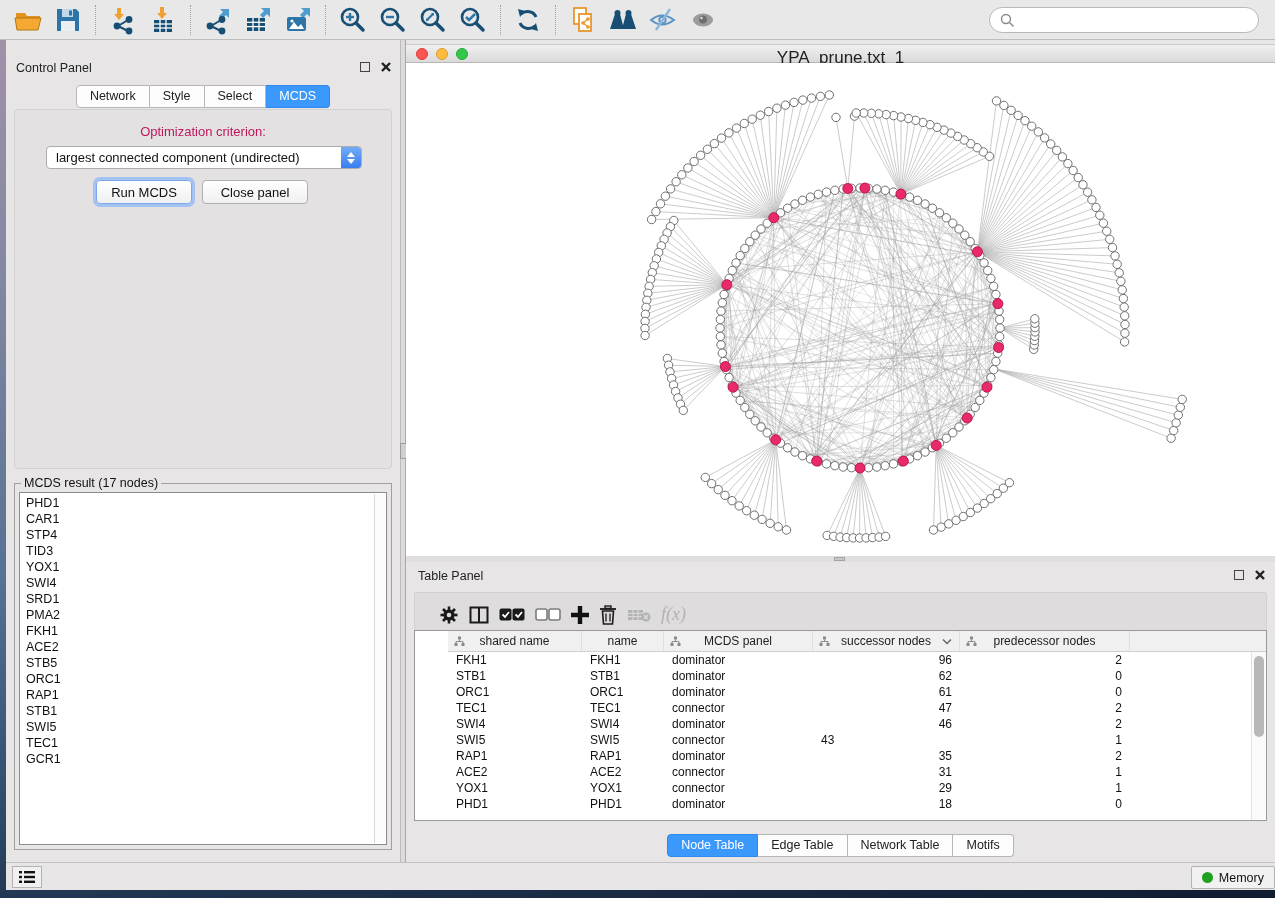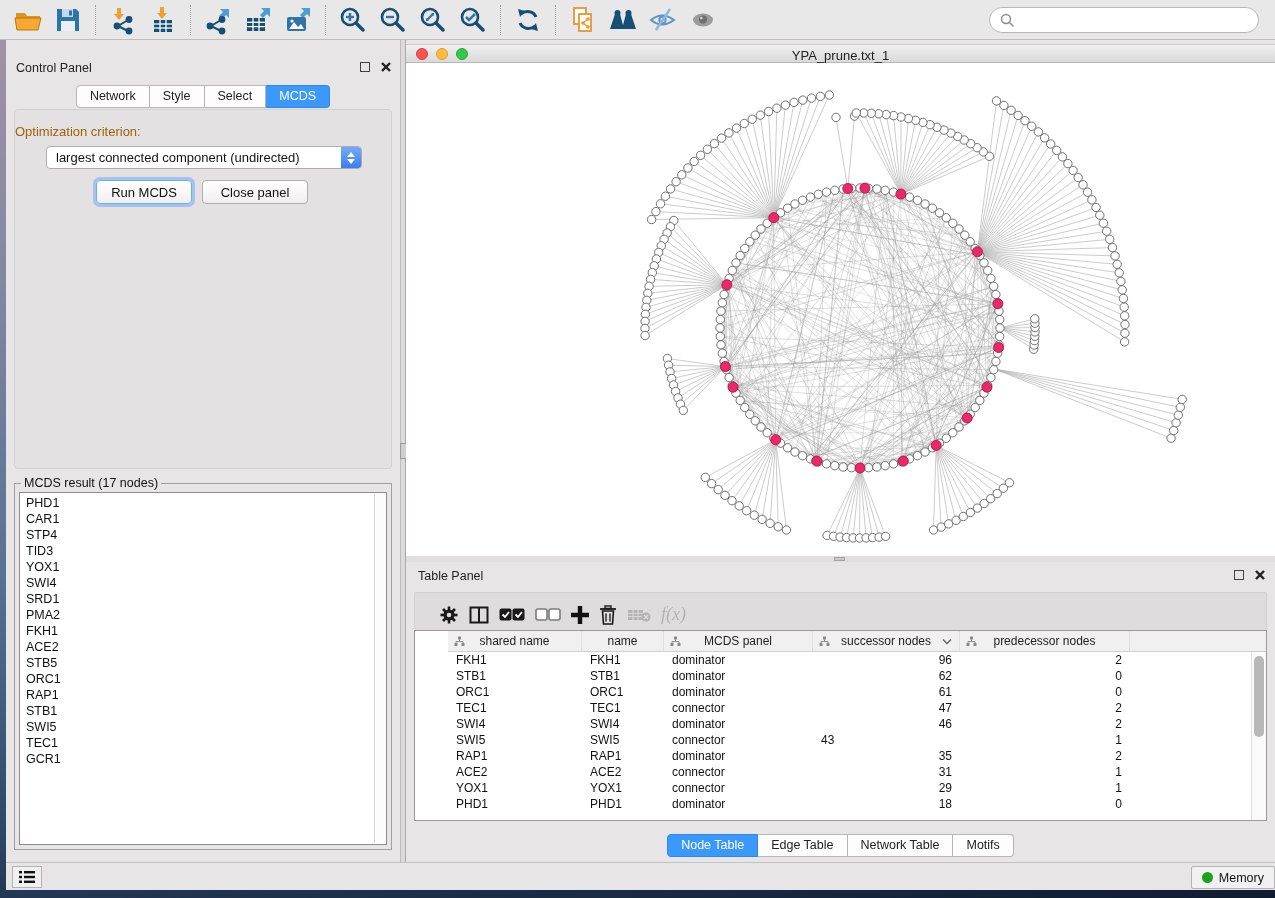--- a/index.html
+++ b/index.html
@@ -26,21 +26,21 @@
   .close-btn { position:absolute; width:12px; height:12px; cursor:pointer; }
   .seg { display:flex; }
   .seg .tab { background:#fdfdfd; border:1px solid #b7b5b6; border-left:none; padding:3px 13px 4px;
               font-size:12.5px; color:#222; cursor:pointer; white-space:nowrap; }
   .seg .tab:first-child { border-left:1px solid #b7b5b6; border-radius:4px 0 0 4px; }
   .seg .tab:last-child { border-radius:0 4px 4px 0; }
   .seg .tab.active { background:#3b99fc; border-color:#3088ea; color:#fff; }
   .cp-tabs { position:absolute; top:33px; left:0; width:100%; display:flex; justify-content:center; }
   .inner-panel { position:absolute; left:8px; top:57px; width:378px; height:360px; background:#e3e1e2;
                  border:1px solid #d2d0d1; border-radius:4px; }
-  .opt-label { position:absolute; top:14px; width:100%; font-size:13px; color:#a16207; }
+  .opt-label { position:absolute; top:14px; width:100%; text-align:center; font-size:13px; color:#be185d; }
   .combo { position:absolute; left:31px; top:36px; width:316px; height:23px; background:#fff;
            border:1px solid #aeacad; border-radius:4px; display:flex; align-items:center; cursor:pointer; }
   .combo .val { flex:1; padding:0 9px; font-size:13px; color:#111; white-space:nowrap; overflow:hidden; }
   .combo .stepper { width:20px; align-self:stretch; background:linear-gradient(#71acf8,#3c7df0);
                     border-radius:0 3px 3px 0; display:flex; flex-direction:column; align-items:center;
                     justify-content:center; gap:2px; }
   .arr-up { width:0; height:0; border-left:4px solid transparent; border-right:4px solid transparent; border-bottom:5px solid #fff; }
   .arr-dn { width:0; height:0; border-left:4px solid transparent; border-right:4px solid transparent; border-top:5px solid #fff; }
   .btn { background:linear-gradient(#ffffff,#f1f0f0); border:1px solid #b0aeaf; border-radius:4px;
          font-size:13px; color:#111; padding:3px 14px; cursor:pointer; font-family:"Liberation Sans",sans-serif; }
@@ -66,21 +66,21 @@
   
   .network-window { position:absolute; left:406px; top:40px; width:869px; height:516px; background:#e7e5e6; }
   .net-titlebar { position:absolute; left:0; top:4px; width:100%; height:19px;
                   background:linear-gradient(#f0f0f0,#dadada); border-top:1px solid #cdcbcc;
                   border-bottom:1px solid #b8b6b7; }
   .lights { position:absolute; left:10px; top:3px; display:flex; gap:8px; }
   .light { width:12px; height:12px; border-radius:50%; cursor:pointer; }
   .light.red { background:#fc5551; border:1px solid #df3e3a; }
   .light.yellow { background:#fdbc40; border:1px solid #de9c2b; }
   .light.green { background:#34c84a; border:1px solid #24a838; }
-  .net-title { position:absolute; top:3px; width:100%; text-align:center; font-size:13px; color:#222; }
+  .net-title { position:absolute; top:3px; width:100%; text-align:center; font-size:17px; color:#222; }
   .net-canvas { position:absolute; left:0; top:23px; width:869px; height:493px; background:#fff; }
 
   
   .table-panel { position:absolute; left:406px; top:562px; width:869px; height:300px; background:#e7e5e6; }
   .tp-toolbar { position:absolute; left:8px; top:30px; width:853px; height:45px; background:#dedcdd;
                 border:1px solid #d2d0d1; border-radius:2px; display:flex; align-items:center; gap:10px; padding-left:24px; }
   .tp-icon { display:flex; align-items:center; justify-content:center; cursor:pointer; }
   .fx-label { font-family:"Liberation Serif", serif; font-style:italic; font-size:18px; color:#b3b3b3; }
   .table-wrap { position:absolute; left:8px; top:68px; width:853px; height:191px; background:#fff;
                 border:1px solid #999; overflow:hidden;padding-left:33px; }

